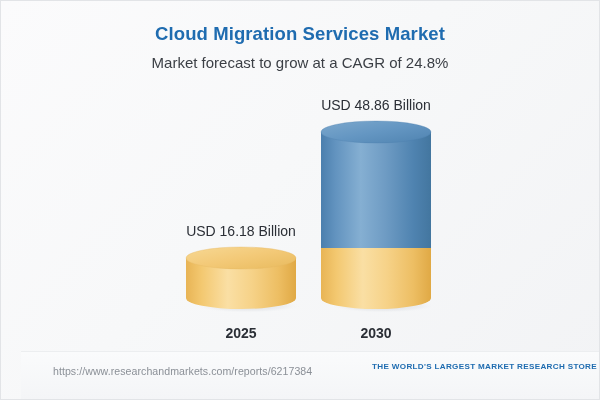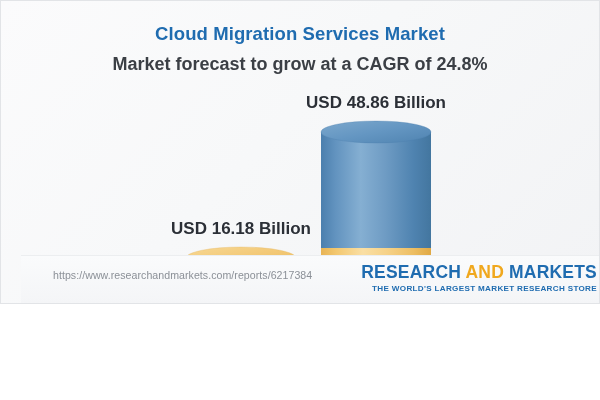--- a/index.html
+++ b/index.html
@@ -11,21 +11,21 @@
     width: 600px;
     height: 400px;
     overflow: hidden;
     font-family: "Liberation Sans", sans-serif;
   }
 
   #infographic {
     position: relative;
     box-sizing: border-box;
     width: 600px;
-    height: 304px;
+    height: 400px;
     background: linear-gradient(135deg, #fbfbfc 0%, #f7f8f9 45%, #f2f3f5 100%);
     border: 1px solid #e2e4e7;
     overflow: hidden;
   }
 
   
   .header {
     position: absolute;
     left: 0;
     top: 22px;
@@ -34,22 +34,22 @@
   }
   .chart-title {
     font-size: 18.5px;
     font-weight: bold;
     color: #1f6cb0;
     letter-spacing: 0.1px;
     line-height: 1.2;
   }
   .chart-subtitle {
     margin-top: 9px;
-    font-size: 18px;
-    font-weight: bold;
+    font-size: 15px;
+    font-weight: normal;
     color: #3b3f45;
     line-height: 1.2;
   }
 
   
   .plot {
     position: absolute;
     left: 0;
     top: 0;
     width: 600px;
@@ -62,22 +62,22 @@
   }
   .bar-group.g2025 { left: 185px; width: 110px; }
   .bar-group.g2031 { left: 320px; width: 110px; }
 
   
   .value-label {
     position: absolute;
     left: 50%;
     transform: translateX(-50%);
     white-space: nowrap;
-    font-size: 17px;
-    font-weight: bold;
+    font-size: 14px;
+    font-weight: normal;
     color: #2b2f36;
   }
   .g2025 .value-label { bottom: 70px; }
   .g2031 .value-label { bottom: 196px; }
 
   
   .cat-label {
     position: absolute;
     left: 50%;
     transform: translateX(-50%);
@@ -232,18 +232,17 @@
           <ellipse cx="55" cy="11" rx="55" ry="11" fill="none" stroke="#4a7dab" stroke-width="0.6" opacity="0.5"></ellipse>
         </svg>
       </div>
       <div class="cat-label">2030</div>
     </div>
   </div>
 
   <div class="footer">
     <div class="source-url">https://www.researchandmarkets.com/reports/6217384</div>
     <div class="brand">
-      <div class="brand-name"><span>RESEARCH </span><span class="brand-and">AND</span><span> MARKETS</span></div>
       <div class="brand-tag">THE WORLD'S LARGEST MARKET RESEARCH STORE</div>
     </div>
   </div>
 
 </div>
 
 </body></html>

